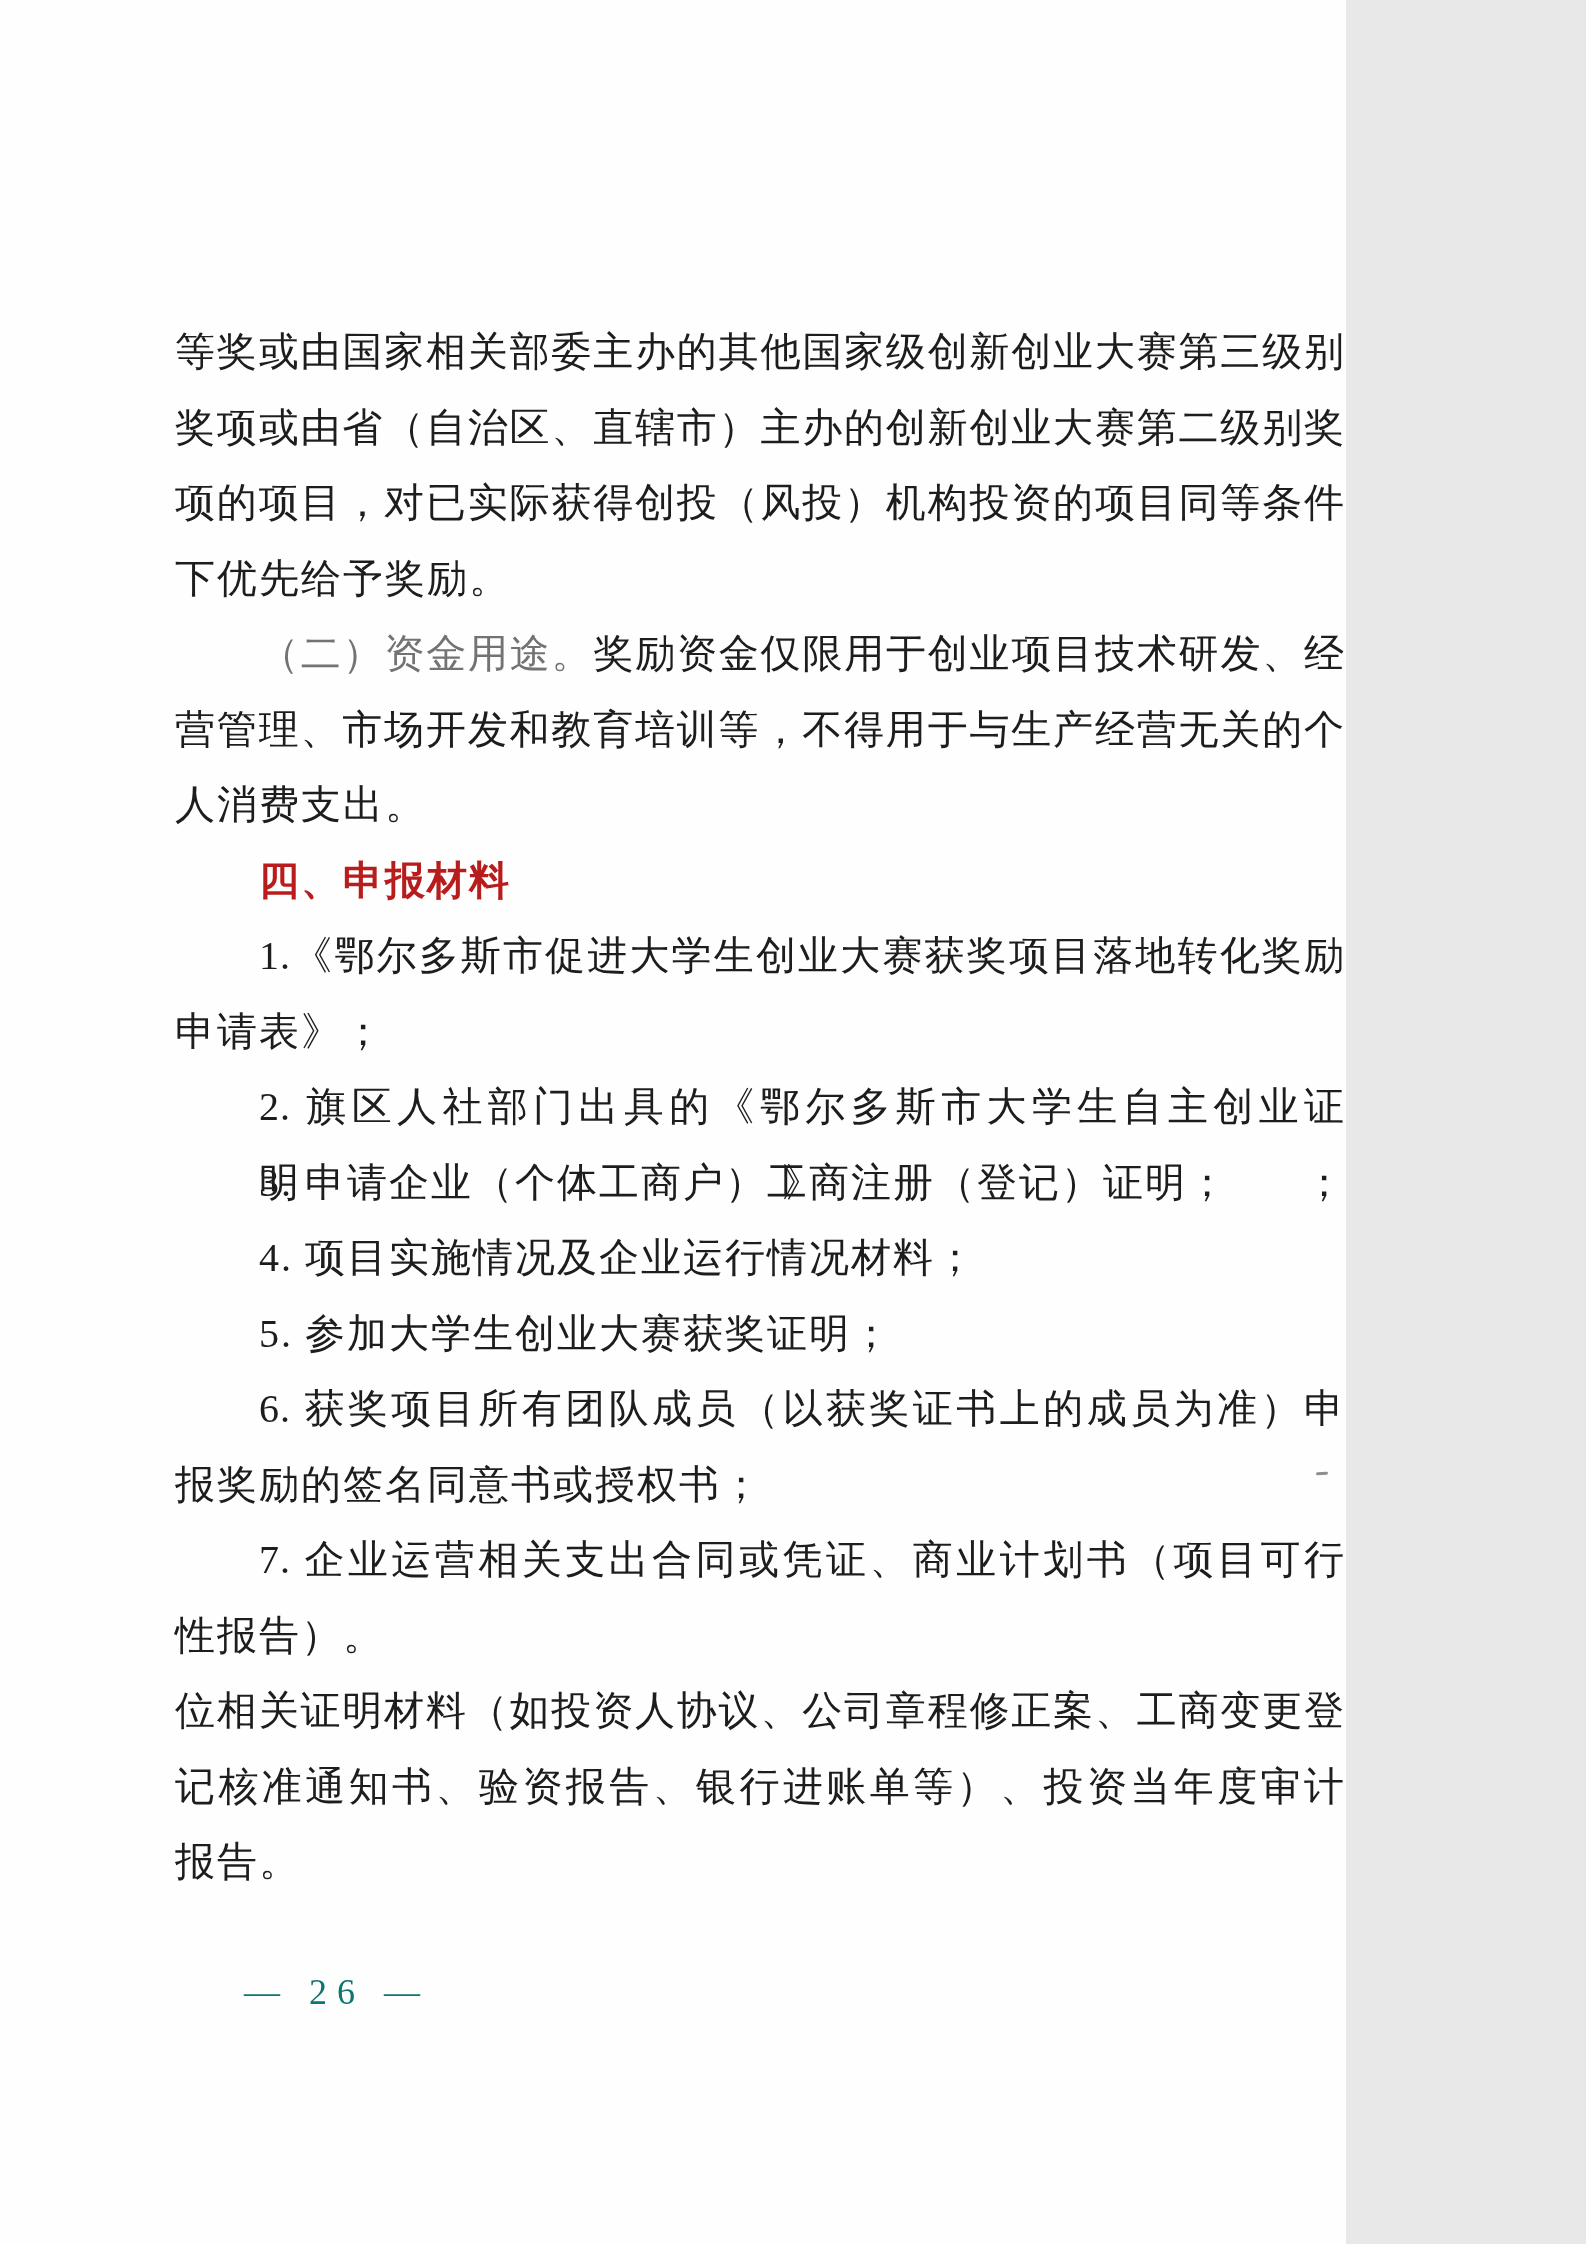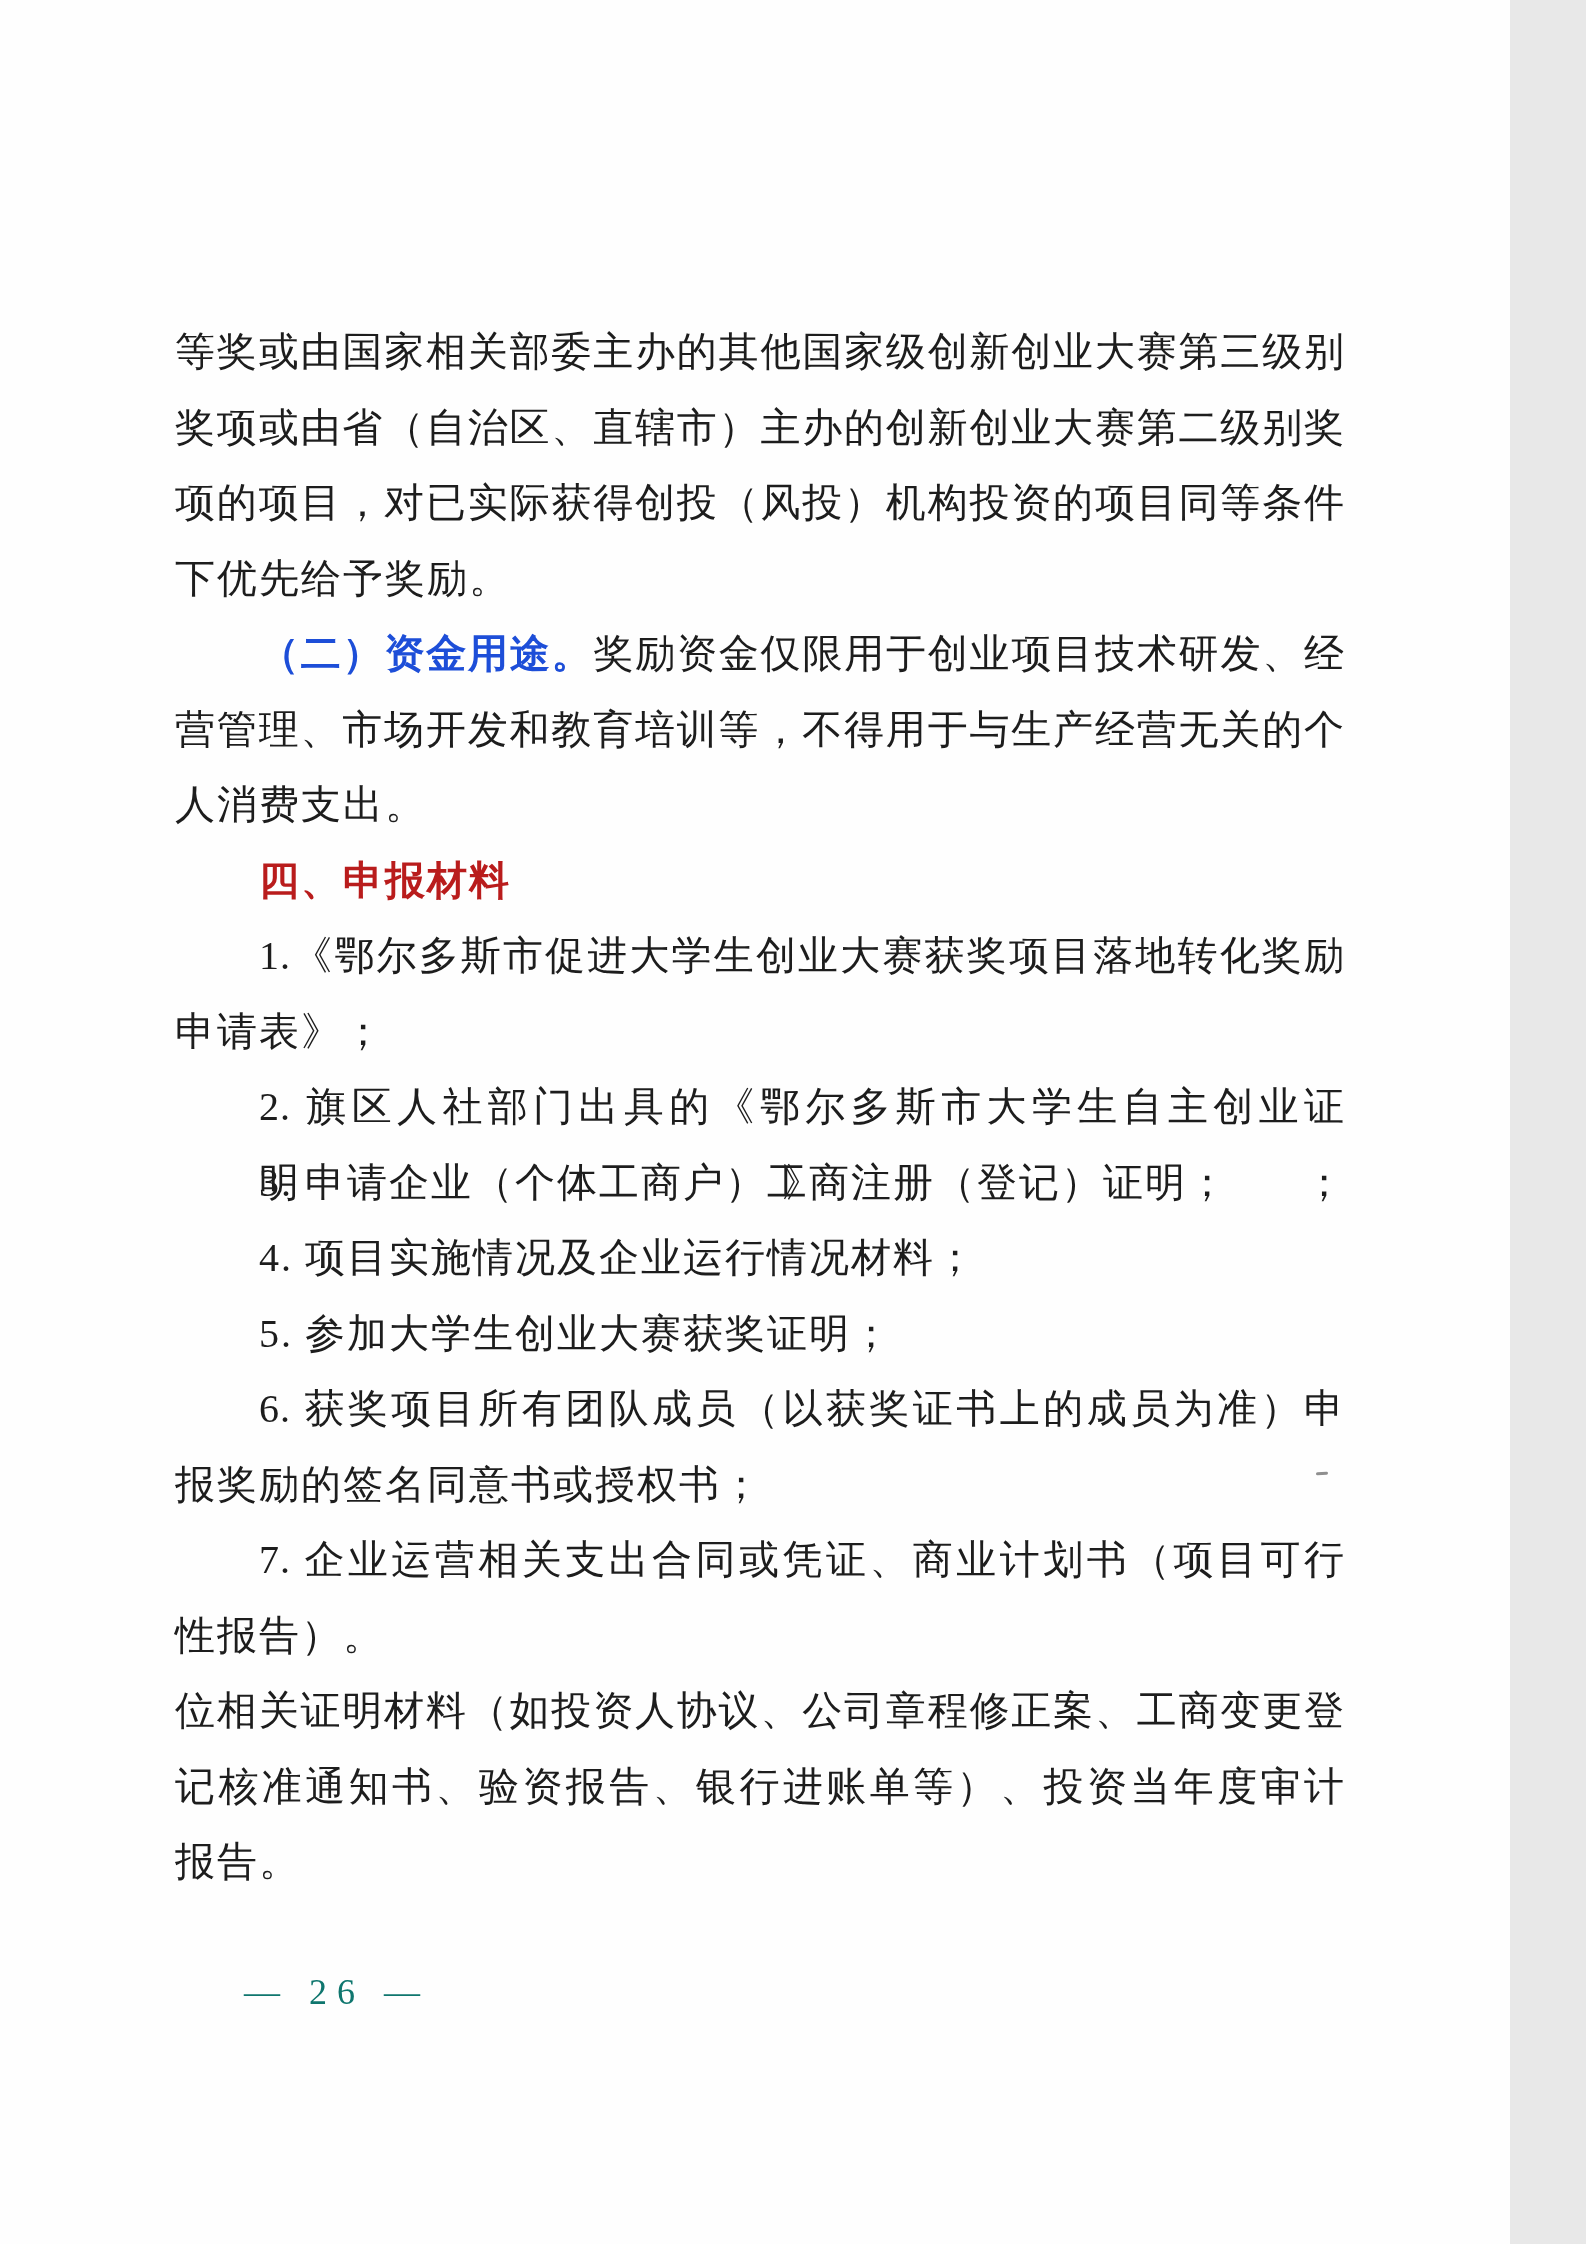--- a/index.html
+++ b/index.html
@@ -2,21 +2,21 @@
 <html><head>
 <meta charset="utf-8">
 <style>
   html, body {
     margin: 0;
     padding: 0;
     background: #e8e8e8;
   }
   .page {
     position: relative;
-    width: 1510px;
+    width: 1346px;
     height: 2244px;
     background: #fefefe;
     overflow: hidden;
     font-family: "Liberation Serif", "DejaVu Serif", serif;
     color: #1d1d1d;
   }
   .content {
     position: absolute;
     left: 175px;
     top: 314px;
@@ -44,22 +44,22 @@
   .line.indent.fill {
     width: 1086px;
   }
   
   .hei {
     font-family: "Liberation Sans", "DejaVu Sans", sans-serif;
     font-weight: 700;
     color: #b91c1c;
   }
   .lead {
-    font-weight: 700;
-    color: #1d4ed8;
+    font-weight: 400;
+    color: #737373;
   }
   .page-number {
     position: absolute;
     left: 244px;
     top: 1962px;
     font-size: 36px;
     line-height: 60px;
     letter-spacing: 10px;
     color: #0f766e;
     font-family: "Liberation Serif", "DejaVu Serif", serif;

